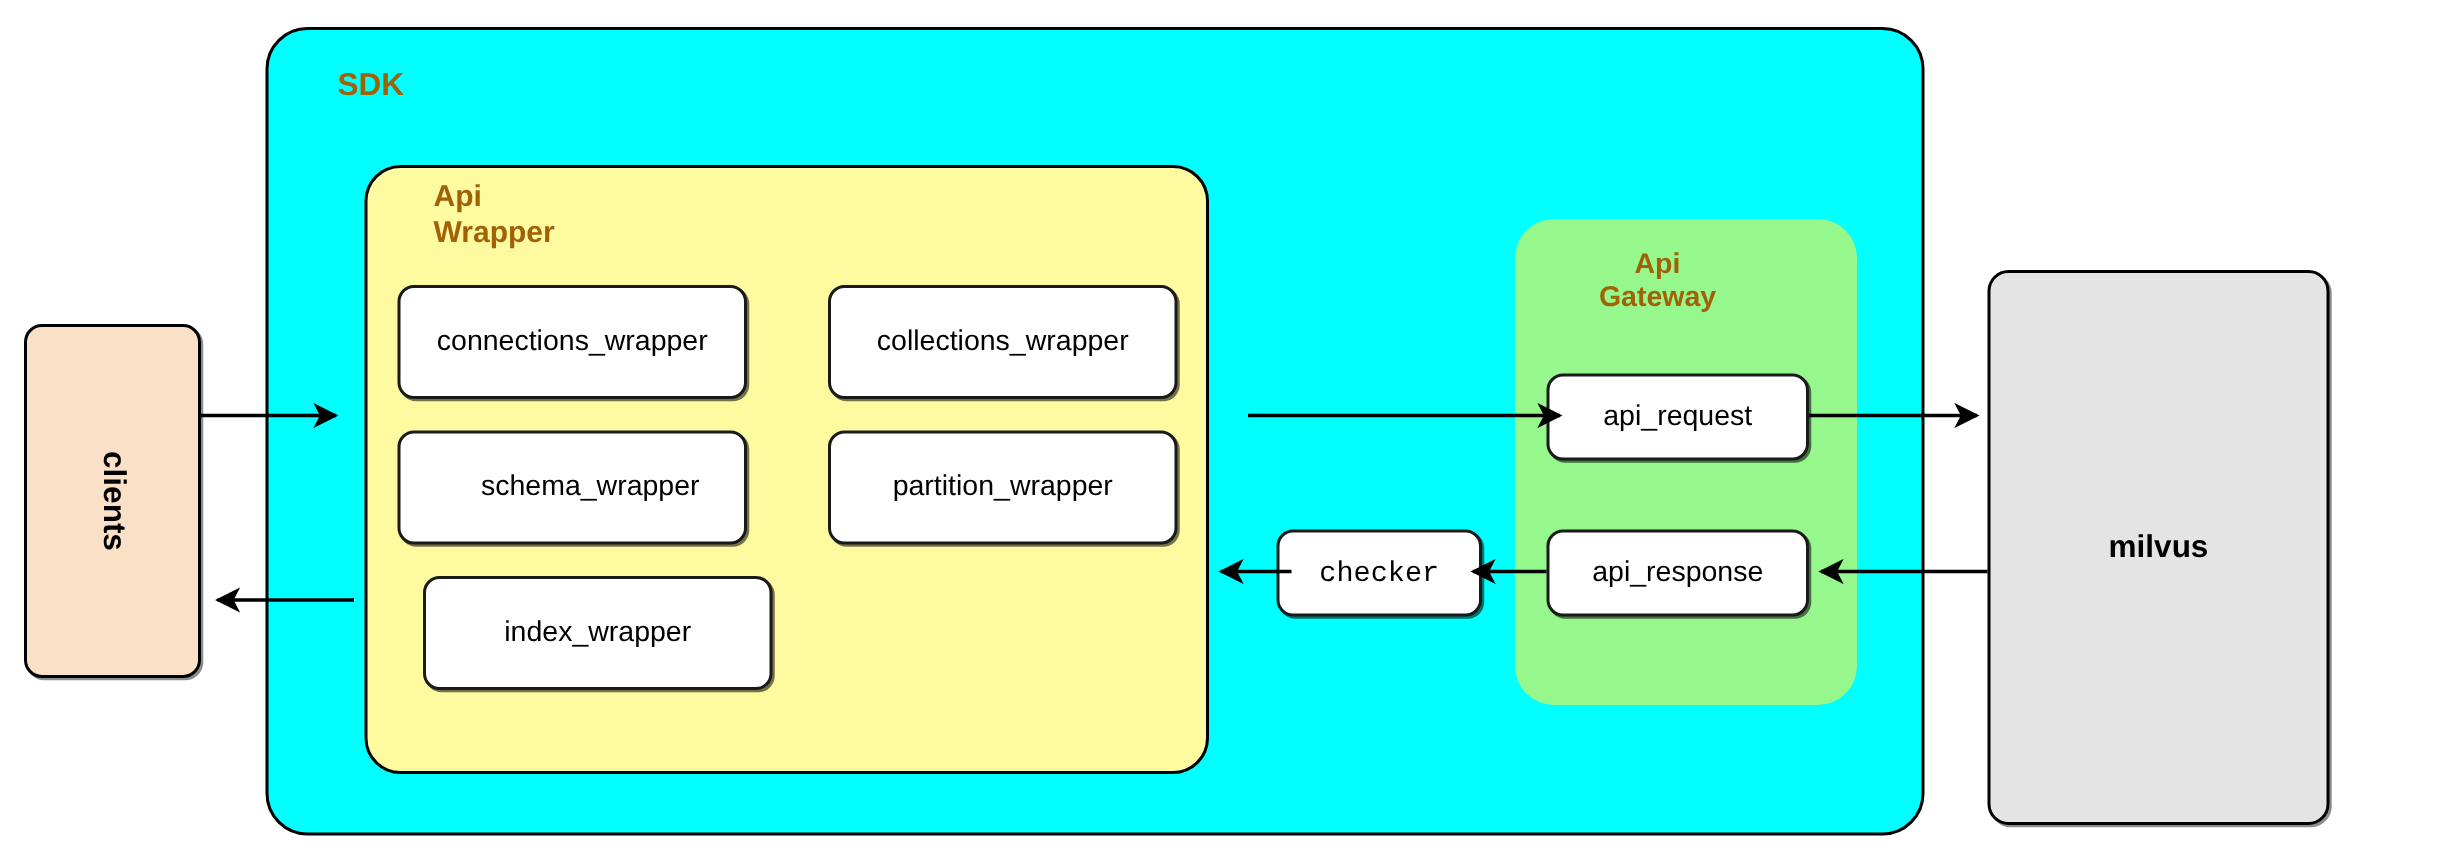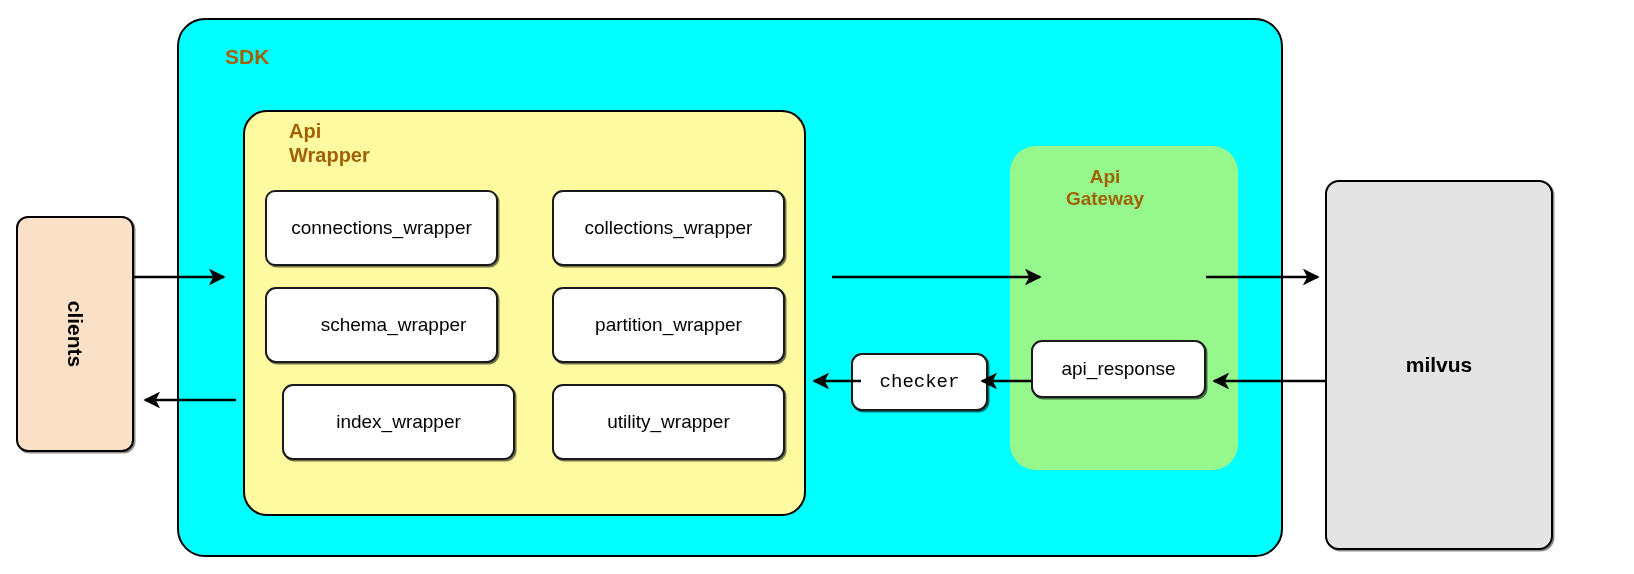--- a/index.html
+++ b/index.html
@@ -88,31 +88,31 @@
   
   .leaf-box {
     background: #ffffff;
     border: 2px solid #1a1a1a;
     border-radius: 11px;
     font-size: 19px;
     color: #000000;
     box-shadow: 1.5px 1.5px 0 rgba(0,0,0,0.55);
   }
   .wrap-box { width: 233px; height: 76px; }
-  #box-connections_wrapper { left: 265px; top: 190px; border-radius: 10px; }
+  #box-connections_wrapper { left: 265px; top: 190px; }
   #box-collections_wrapper { left: 552px; top: 190px; }
   #box-schema_wrapper      { left: 265px; top: 287px; padding-left: 24px; }
   #box-partition_wrapper   { left: 552px; top: 287px; }
   #box-index_wrapper       { left: 282px; top: 384px; }
   #box-utility_wrapper     { left: 552px; top: 384px; }
 
   
   .gw-box { width: 175px; height: 58px; }
   #box-api_request  { left: 1031px; top: 249px; }
-  #box-api_response { left: 1031px; top: 340px; }
+  #box-api_response { left: 1031px; top: 353px; }
 
   
   #box-checker {
     left: 851px;
     top: 353px;
     width: 137px;
     height: 58px;
     font-family: Liberation Mono, monospace;
   }
 
@@ -191,24 +191,24 @@
   </div>
   <div class="node leaf-box wrap-box" id="box-schema_wrapper">
     <span>schema_wrapper</span>
   </div>
   <div class="node leaf-box wrap-box" id="box-partition_wrapper">
     <span>partition_wrapper</span>
   </div>
   <div class="node leaf-box wrap-box" id="box-index_wrapper">
     <span>index_wrapper</span>
   </div>
-  <div class="node leaf-box wrap-box" id="box-utility_wrapper">
-    <span>utility_wrapper</span>
-  </div>
-
+
+  <div class="node leaf-box gw-box" id="box-api_request">
+    <span>api_request</span>
+  </div>
   <div class="node leaf-box gw-box" id="box-api_response">
     <span>api_response</span>
   </div>
 
   <div class="node leaf-box" id="box-checker">
     <span>checker</span>
   </div>
 
   <div class="node" id="box-milvus">
     <span>milvus</span>

